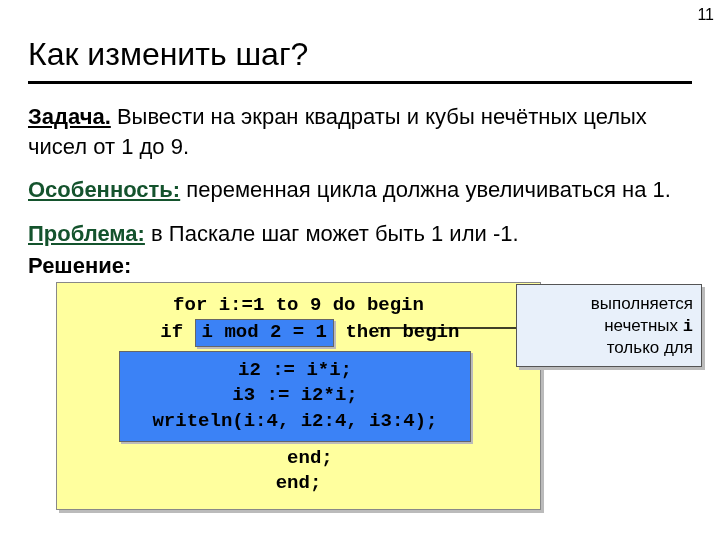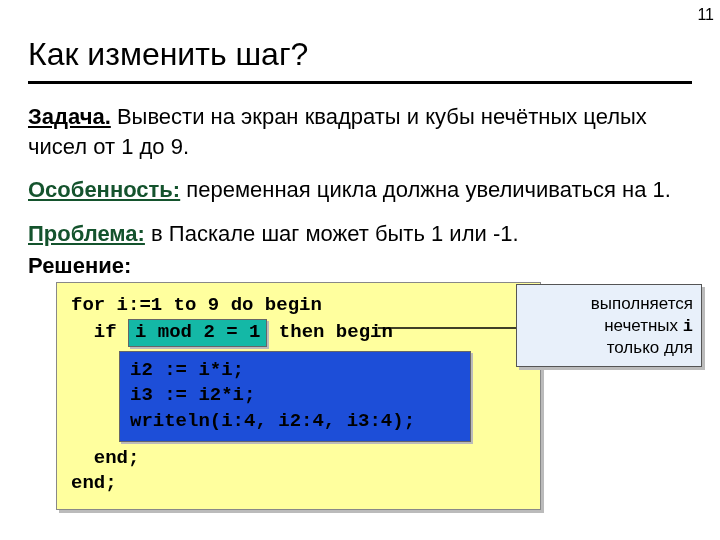--- a/index.html
+++ b/index.html
@@ -51,31 +51,31 @@
     margin-left: 28px;
     background: #ffff9e;
     border: 1px solid #888;
     box-shadow: 3px 3px 0 #bbb;
     padding: 10px 14px 12px 14px;
     font-family: "Courier New", monospace;
     font-size: 19px;
     font-weight: bold;
     line-height: 1.35;
   }
-  .code-line { white-space: pre; }
+  .code-line { white-space: pre; text-align: center; }
   .cond-box {
     display: inline-block;
-    background: #14b8a6;
+    background: #3b82f6;
     border: 1px solid #666;
     box-shadow: 2px 2px 0 #bbb;
     padding: 0 6px;
     font-weight: bold;
   }
   .inner-box {
-    background: #1d4ed8;
+    background: #3b82f6;
     border: 1px solid #666;
     box-shadow: 2px 2px 0 #bbb;
     padding: 6px 10px;
     margin: 4px 16px 4px 48px;
     width: 330px;
   }
   .inner-box .code-line { font-weight: bold; }
 
   .callout {
     position: absolute;

